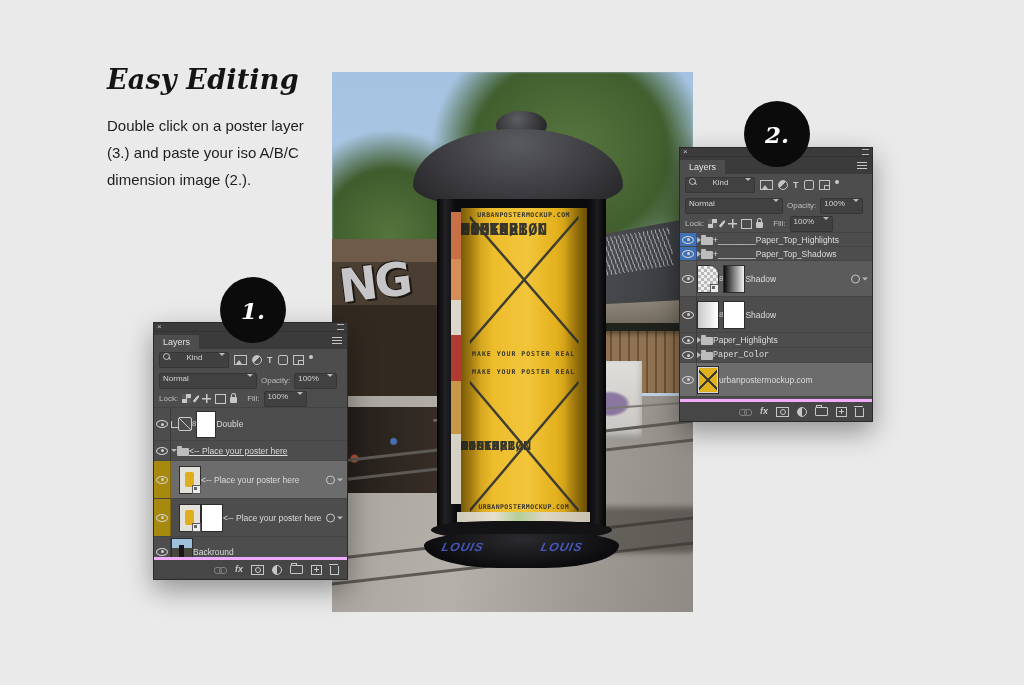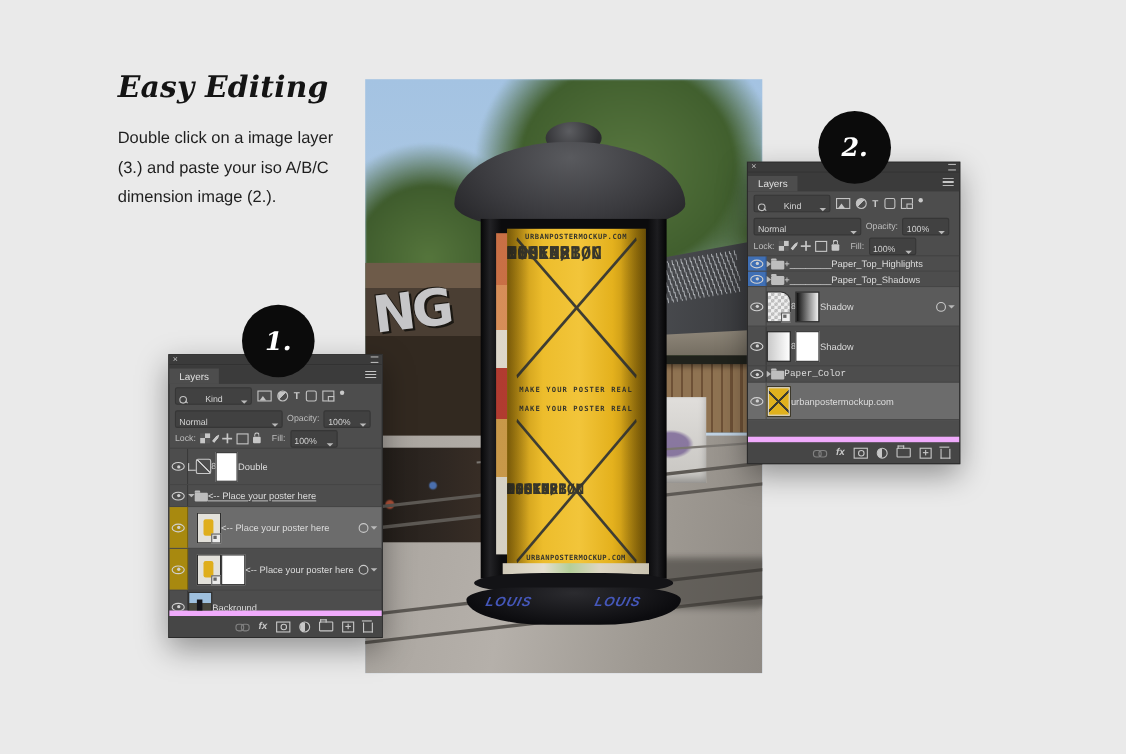--- a/index.html
+++ b/index.html
@@ -115,21 +115,21 @@
   .p-x{color:#c4c4c4;font-size:8px;line-height:6px}
   .p-min{width:7px;height:4px;border-top:1px solid #b5b5b5;border-bottom:1px solid #b5b5b5}
   .p-tabs{height:17px;flex:none;background:#3b3b3b;display:flex;align-items:flex-end;position:relative}
   .p-tab{background:#4d4d4d;height:14px;padding:0 9px;font-size:9px;color:#e0e0e0;
          display:flex;align-items:center}
   .p-menu{position:absolute;right:5px;top:5px;width:10px;height:7px;
           background:repeating-linear-gradient(#c6c6c6 0 1px,rgba(0,0,0,0) 1px 3px)}
 
   .p-filter{height:22px;flex:none;display:flex;align-items:center;padding:0 5px;gap:5px}
   .field{background:#414141;border:1px solid #363636;border-radius:2px;color:#d4d4d4;
-         display:flex;align-items:flex-end;font-size:8px;padding:0 3px;height:14px;gap:3px}
+         display:flex;align-items:flex-start;font-size:8px;padding:0 3px;height:14px;gap:3px}
   .kind-field{width:62px;justify-content:space-between}
   .blend-field{width:90px;justify-content:space-between}
   .val-field{width:35px;justify-content:space-between}
   .chev-d{width:0;height:0;border-top:3.5px solid #b9b9b9;border-left:3px solid rgba(0,0,0,0);
           border-right:3px solid rgba(0,0,0,0);flex:none}
   .chev-r{width:0;height:0;border-left:4px solid #b9b9b9;border-top:3px solid rgba(0,0,0,0);
           border-bottom:3px solid rgba(0,0,0,0);flex:none}
   .i-mag{width:5px;height:5px;border:1px solid #c3c3c3;border-radius:50%;position:relative;flex:none}
   .i-mag::after{content:'';position:absolute;left:4px;top:4px;width:3px;height:1px;background:#c3c3c3;
           transform:rotate(45deg)}
@@ -197,21 +197,21 @@
      linear-gradient(45deg,rgba(0,0,0,0) 47%,#3c3b31 47% 53%,rgba(0,0,0,0) 53%),
      linear-gradient(-45deg,rgba(0,0,0,0) 47%,#3c3b31 47% 53%,rgba(0,0,0,0) 53%),#e0b11e;
      outline:1px solid #d9d9d9;outline-offset:-2px}
   .so-badge{position:absolute;right:-1px;bottom:-1px;width:7px;height:7px;background:#ececec;
      border:1px solid #5a5a5a}
   .so-badge::after{content:'';position:absolute;left:1px;top:1px;width:3px;height:3px;background:#666}
   .sf-ind{position:absolute;right:4px;top:50%;transform:translateY(-50%);display:flex;
      align-items:center;gap:2px}
   .sf-circle{width:7px;height:7px;border:1px solid #c9c9c9;border-radius:50%}
 
-  .p-foot{height:19px;flex:none;background:#464646;border-top:5px solid #f0abfc;display:flex;
+  .p-foot{height:19px;flex:none;background:#464646;border-top:3px solid #f0abfc;display:flex;
      align-items:center;justify-content:flex-end;gap:8px;padding:0 8px}
   .bi{flex:none;position:relative}
   .bi-link{width:13px;height:6px;opacity:.45}
   .bi-link::before,.bi-link::after{content:'';position:absolute;top:0;width:6px;height:5px;
      border:1px solid #c7c7c7;border-radius:3px}
   .bi-link::before{left:0}.bi-link::after{left:5px}
   .bi-fx{color:#c7c7c7;font-size:9px;font-style:italic;font-weight:bold;line-height:9px}
   .bi-mask{width:11px;height:8px;border:1px solid #c7c7c7}
   .bi-mask::after{content:'';position:absolute;left:3px;top:1px;width:4px;height:4px;
      border:1px solid #c7c7c7;border-radius:50%}
@@ -224,21 +224,21 @@
      linear-gradient(#c7c7c7,#c7c7c7) center/5px 1px no-repeat,
      linear-gradient(#c7c7c7,#c7c7c7) center/1px 5px no-repeat}
   .bi-trash{width:7px;height:8px;border:1px solid #c7c7c7;border-top:none;margin-top:2px}
   .bi-trash::before{content:'';position:absolute;left:-2px;top:-2px;width:9px;height:1px;background:#c7c7c7}
 </style>
 </head>
 <body>
 
 <section class="intro">
   <h1>Easy Editing</h1>
-  <p><span>Double click on a image layer</span><br>
+  <p><span>Double click on a poster layer</span><br>
      <span>(3.) and paste your iso A/B/C</span><br>
      <span>dimension image (2.).</span></p>
 </section>
 
 <div class="photo">
   <div class="trees"></div>
   <div class="wall-left"></div>
   <div class="graffiti-ng">NG</div>
   <div class="roof"></div>
   <div class="skylight sky1"></div>
@@ -507,20 +507,30 @@
         <span class="eye-cell">
           <span class="i-eye"></span>
         </span>
         <span class="row-content">
           <span class="thumb th-whitegrad"></span>
           <span class="link8">8</span>
           <span class="thumb th-white"></span>
           <span class="row-label">Shadow</span>
         </span>
       </div>
+      <div class="row" style="height: 14px;">
+        <span class="eye-cell">
+          <span class="i-eye"></span>
+        </span>
+        <span class="row-content">
+          <span class="chev-r"></span>
+          <span class="i-folder"></span>
+          <span class="row-label">Paper_Highlights</span>
+        </span>
+      </div>
       <div class="row" style="height: 14px; font-family: Liberation Mono, monospace;">
         <span class="eye-cell">
           <span class="i-eye"></span>
         </span>
         <span class="row-content">
           <span class="chev-r"></span>
           <span class="i-folder"></span>
           <span class="row-label">Paper_Color</span>
         </span>
       </div>

